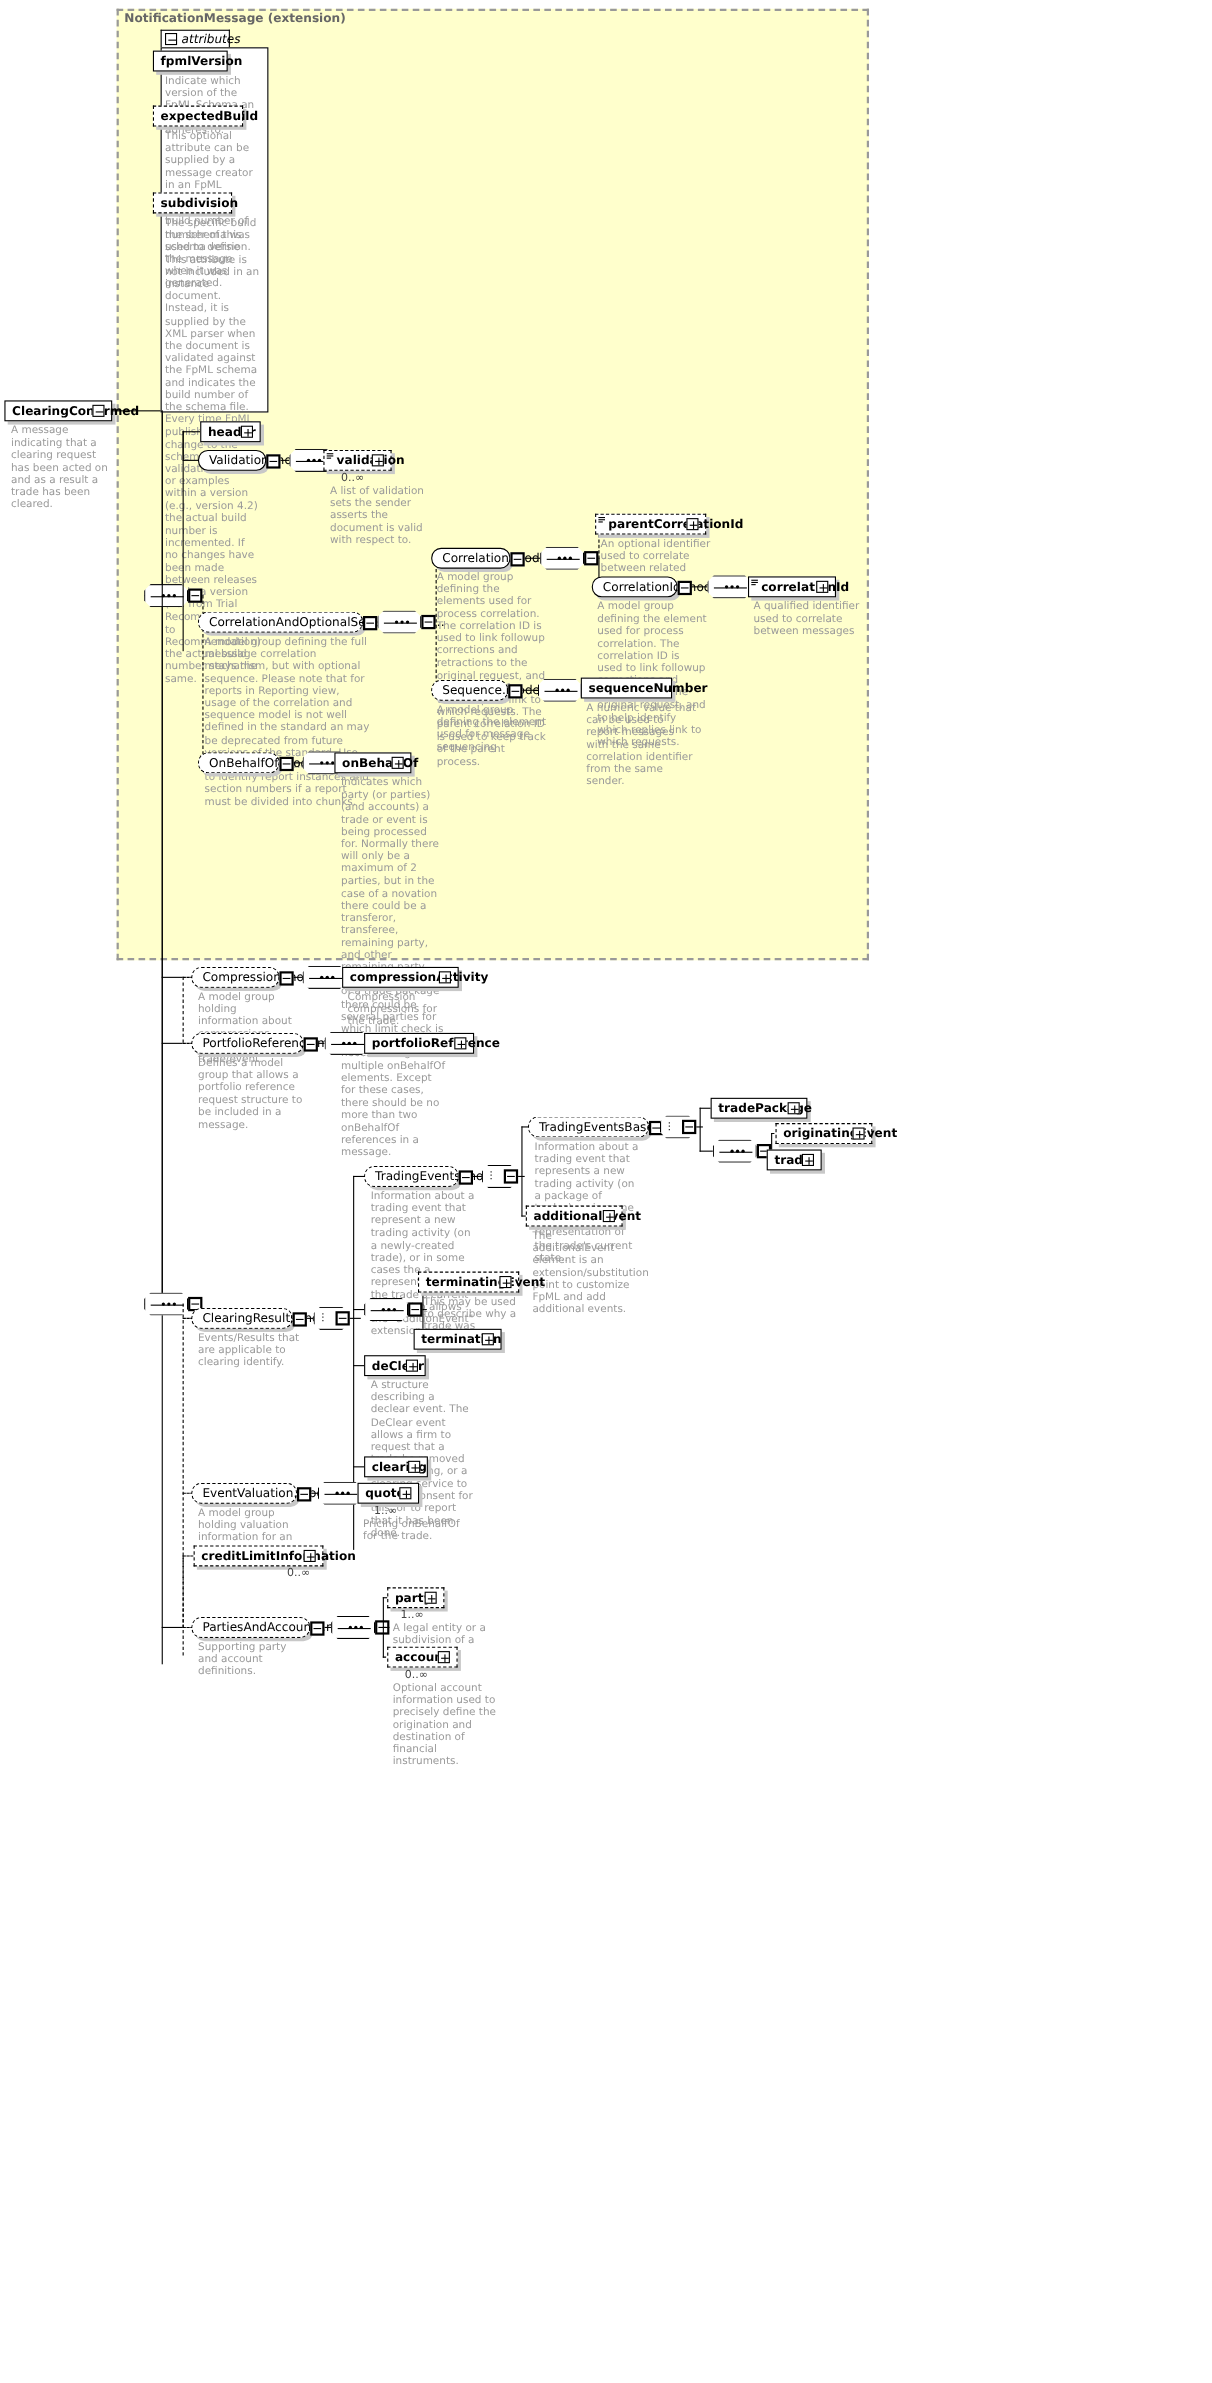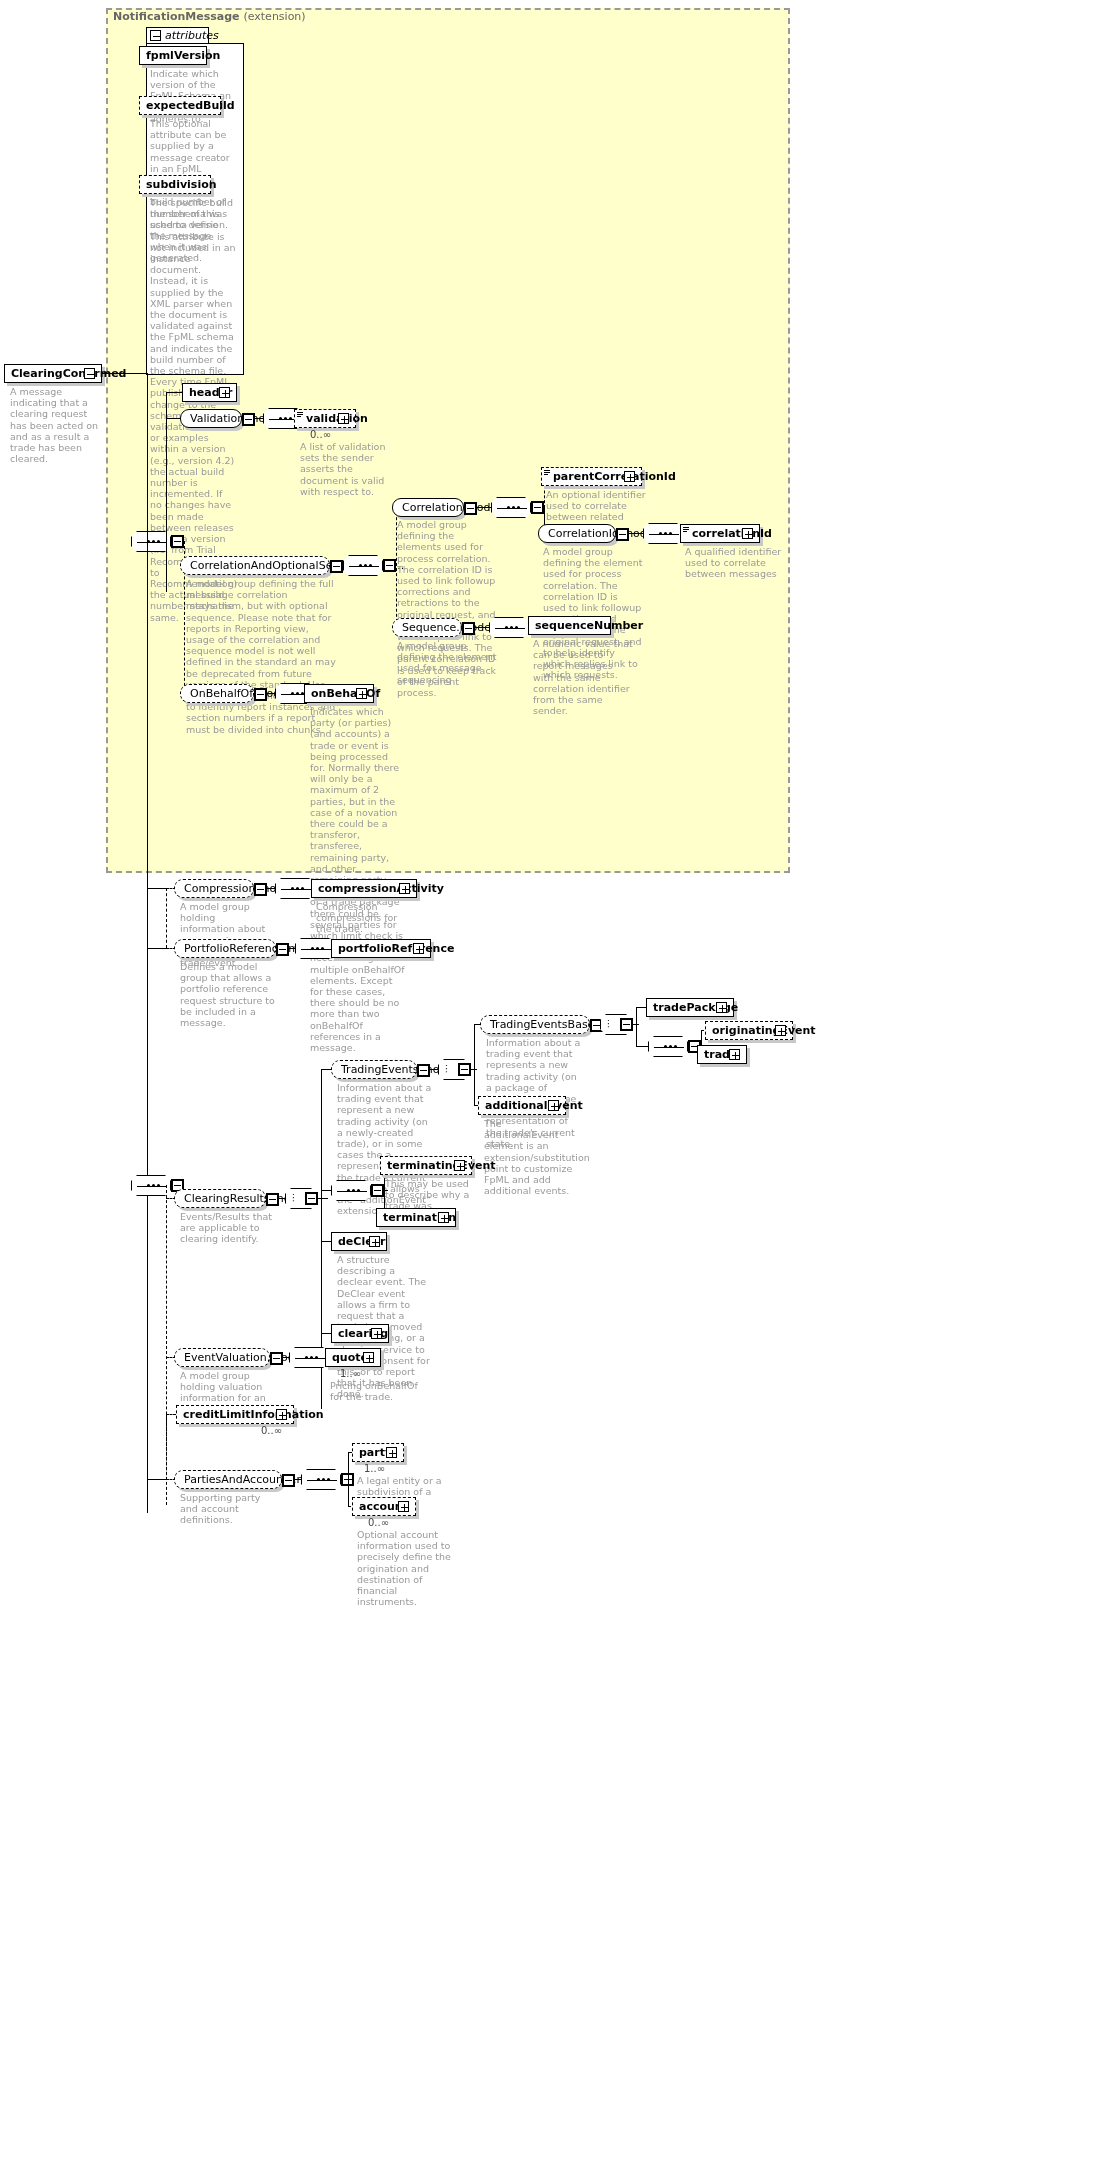--- a/index.html
+++ b/index.html
@@ -20,21 +20,21 @@
     border:2px dashed #999;
     border-top-style:dashed;
   }
   .ext-title{
     position:absolute;
     font-size:11px;
     font-weight:bold;
     color:#666;
     white-space:nowrap;
   }
-  .ext-title .paren{ font-weight:normal; }
+  .ext-title .paren{ font-weight:bold; }
 
   
   .node{
     position:absolute;
     background:#fff;
     border:1px solid #000;
     height:19px;
     display:flex;
     align-items:center;
     white-space:nowrap;

